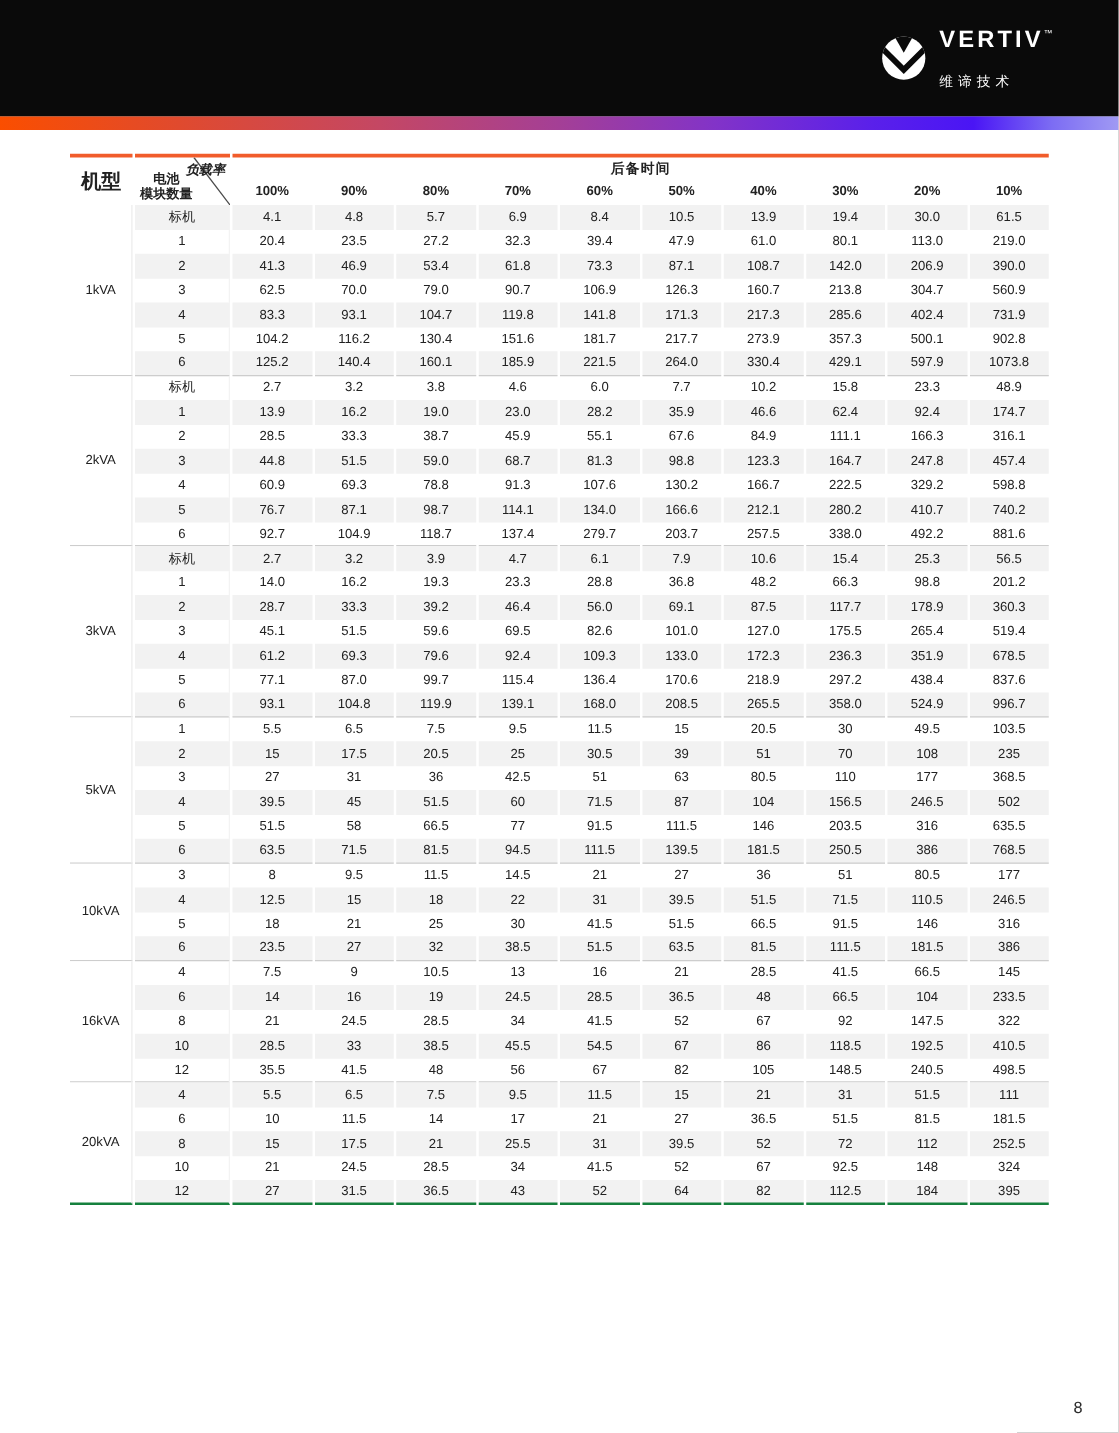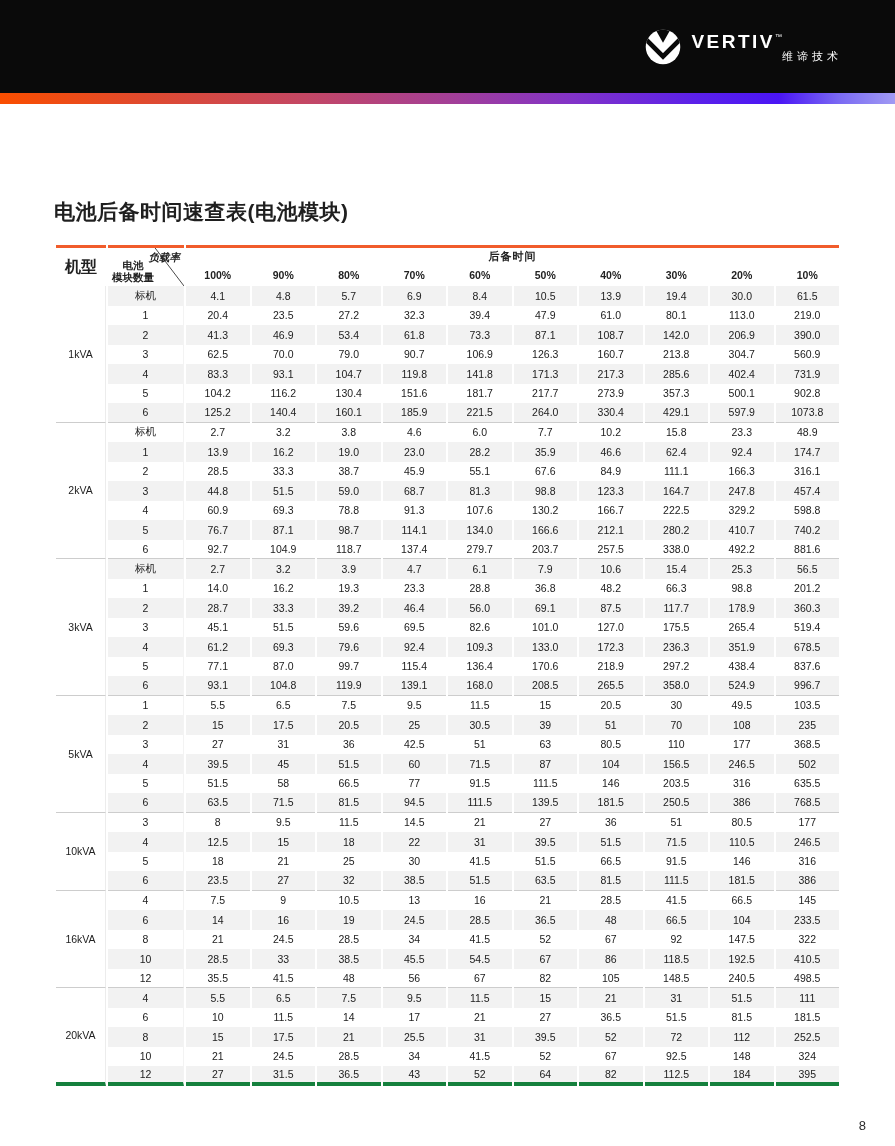--- a/index.html
+++ b/index.html
@@ -7,21 +7,21 @@
   .page {
     position:relative; width:895px; height:1146px; background:#ffffff;
     font-family:"Liberation Sans","DejaVu Sans",sans-serif; overflow:hidden;
     margin:0 auto;
   }
   
   .topbar { position:relative; height:93px; background:#0a0a0a; }
   .logo { position:absolute; right:53px; top:50%; transform:translateY(-50%);
           display:flex; align-items:center; gap:10px; }
   .logo-icon { width:36px; height:36px; display:block; }
-  .brand-col { display:flex; align-items:flex-start; }
+  .brand-col { display:flex; flex-direction:column; align-items:flex-start; }
   .brand-row { display:flex; align-items:flex-start; }
   .brand-name { color:#fff; font-weight:bold; font-size:19px; letter-spacing:2.5px; line-height:1; }
   .brand-tm { color:#fff; font-size:7px; line-height:1; margin-top:1px; }
   .brand-cn { color:#fff; font-size:11px; letter-spacing:4px; margin-top:19px; line-height:1; }
   .stripe {
     height:11px;
     background:linear-gradient(90deg,#fa4e00 0%,#e04a2e 16%,#c44764 34%,#a43f96 50%,
                #8233c8 64%,#5a20ea 78%,#4a15f5 87%,#7c6cf3 94%,#a09af3 100%);
   }
   
@@ -41,21 +41,21 @@
   .corner-bl { position:absolute; left:4px; bottom:2px; font-size:10.5px; font-weight:bold;
                text-align:center; line-height:1.2; }
   th.th-backup { font-size:11px; font-weight:bold; height:19px; text-align:center; letter-spacing:1px; }
   th.th-pct { font-size:10.5px; font-weight:bold; height:21px; text-align:center; border-top:none; }
   tbody td { height:19.5px; font-size:10.5px; color:#212121; text-align:center;
              padding:0; vertical-align:middle; }
   td.model { background:#fff; font-size:10.5px; border-right:1px solid #ececec; }
   td.modules { border-right:1px solid #f3f3f3; }
   td.gray { background:#f2f2f2; }
   td.section-end { border-bottom:1px solid #cdcdcd; }
-  td.table-end { border-bottom:4px solid #15803d; }
+  td.table-end { border-bottom:2px solid #15803d; }
   
   .note { margin:11px 0 0 54px; font-size:9.5px; font-weight:600; color:#3a3a3a; letter-spacing:0.3px; }
   .pagenum { position:absolute; right:29px; bottom:13px; font-size:13px; color:#2b2b2b; }
 </style>
 </head>
 <body>
 
 <div class="page">
 
   <div class="topbar">
@@ -76,21 +76,20 @@
         <div class="brand-row">
           <span class="brand-name">VERTIV</span>
           <span class="brand-tm">™</span>
         </div>
         <span class="brand-cn">维谛技术</span>
       </div>
     </div>
   </div>
   <div class="stripe"></div>
 
-  <h1 class="title">电池后备时间速查表(电池模块)</h1>
 
   <table class="backup">
     <colgroup>
       <col class="c-model">
         <col class="c-mod">
       <col>
         <col>
         <col>
         <col>
         <col>

